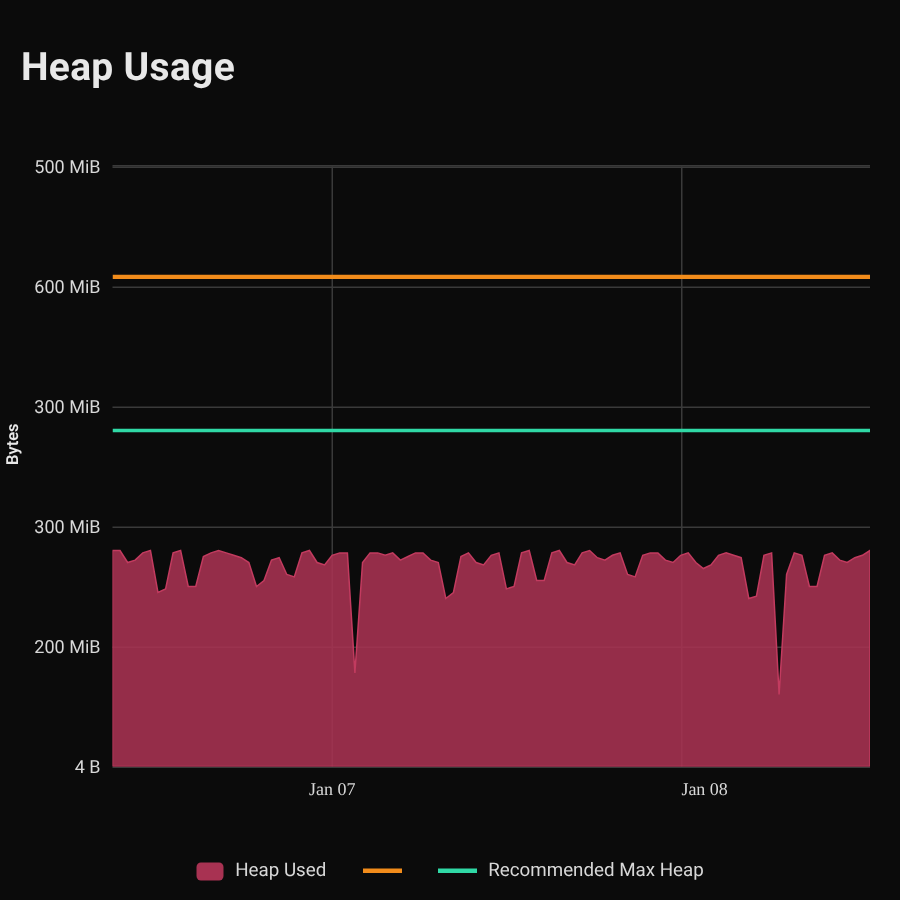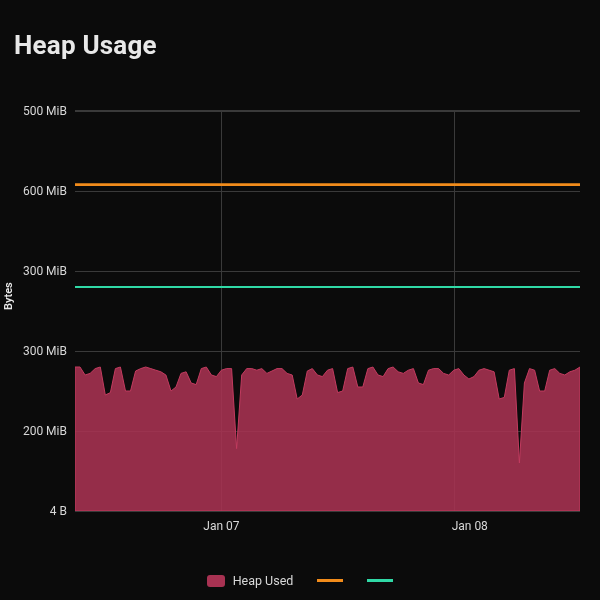--- a/index.html
+++ b/index.html
@@ -69,20 +69,21 @@
     transform: translateY(-50%);
   }
   .xtick {
     position: absolute;
     top: 100%;
     margin-top: 8px;
     font-size: 12px;
     color: #d8d8d8;
     transform: translateX(-50%);
     white-space: nowrap;
+    font-family: Liberation Serif, serif;
   }
   
   .heap-area {
     fill: #a83252;
     fill-opacity: 0.88;
     stroke: #c23b5f;
     stroke-width: 1;
   }
   .line-current {
     stroke: #f28c1b;
@@ -164,16 +165,17 @@
   <div class="legend">
     <div class="legend-item">
       <span class="swatch-area"></span>
       <span>Heap Used</span>
     </div>
     <div class="legend-item">
       <span class="swatch-line swatch-current"></span>
     </div>
     <div class="legend-item">
       <span class="swatch-line swatch-recommended"></span>
+      <span>Recommended Max Heap</span>
     </div>
   </div>
 
 </div>
 
 </body></html>

